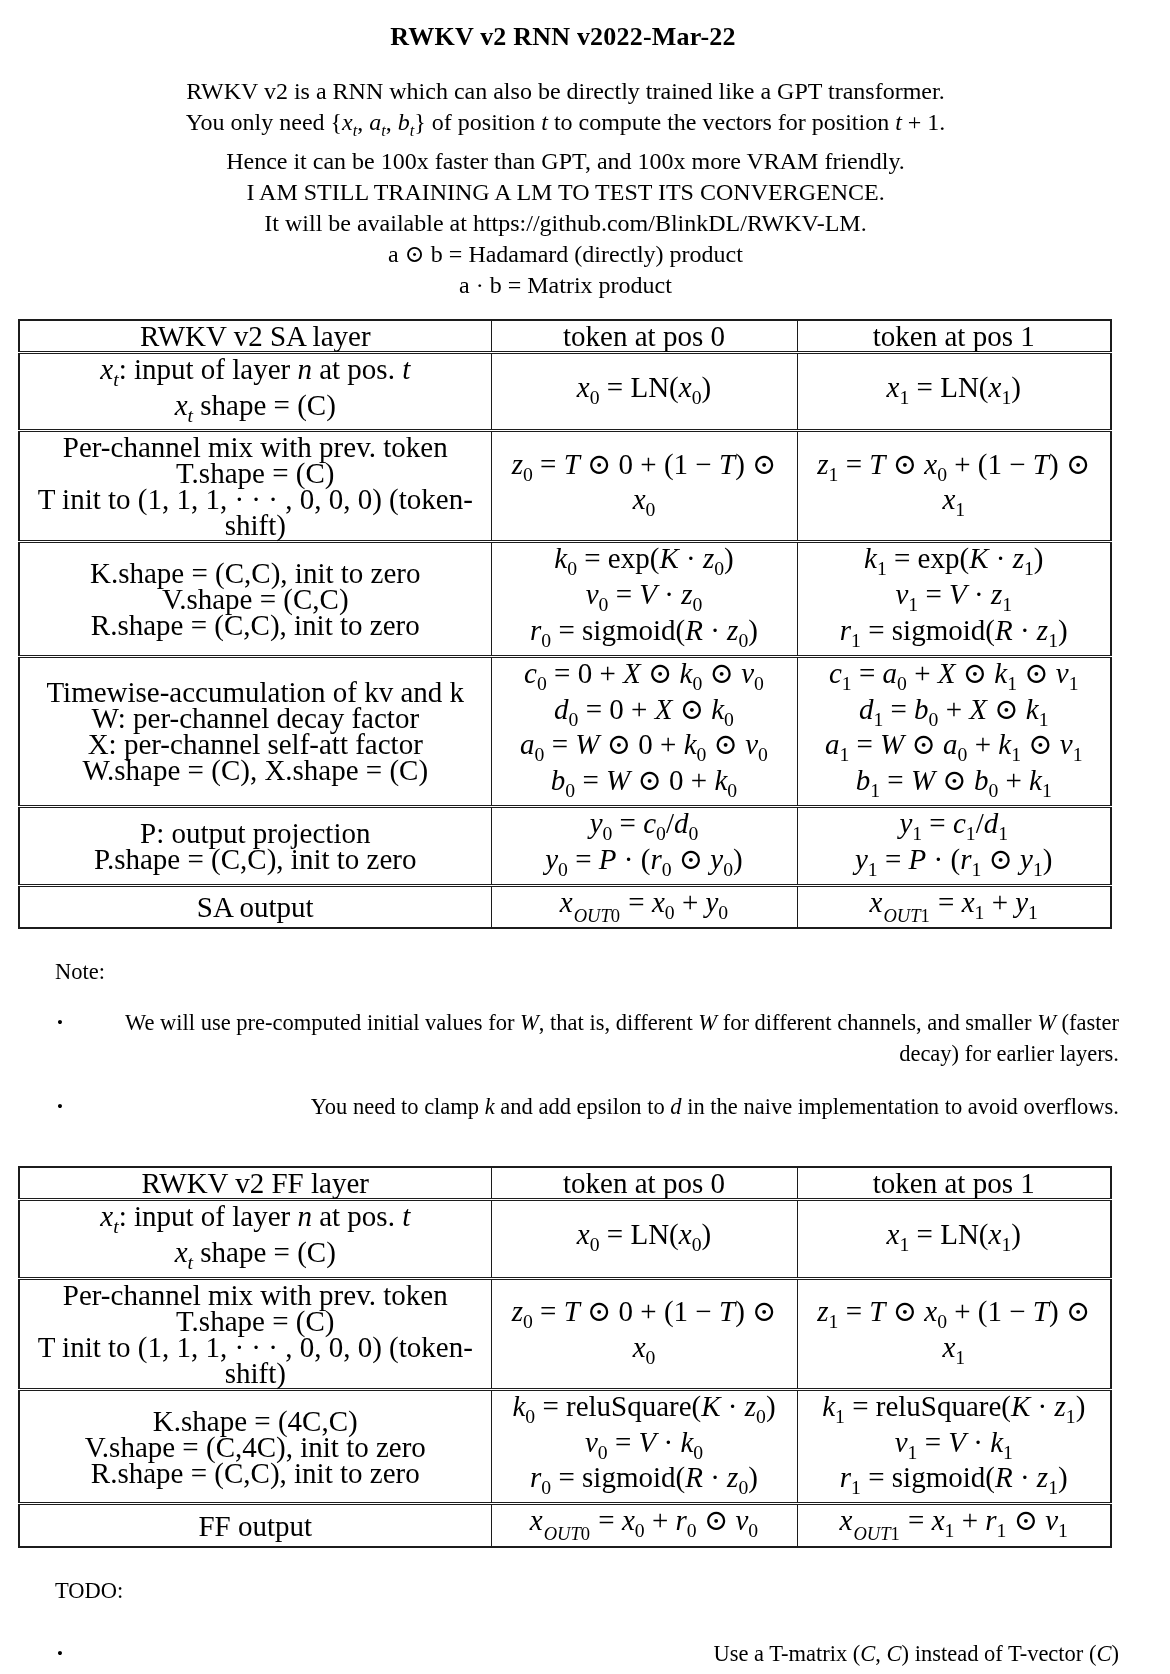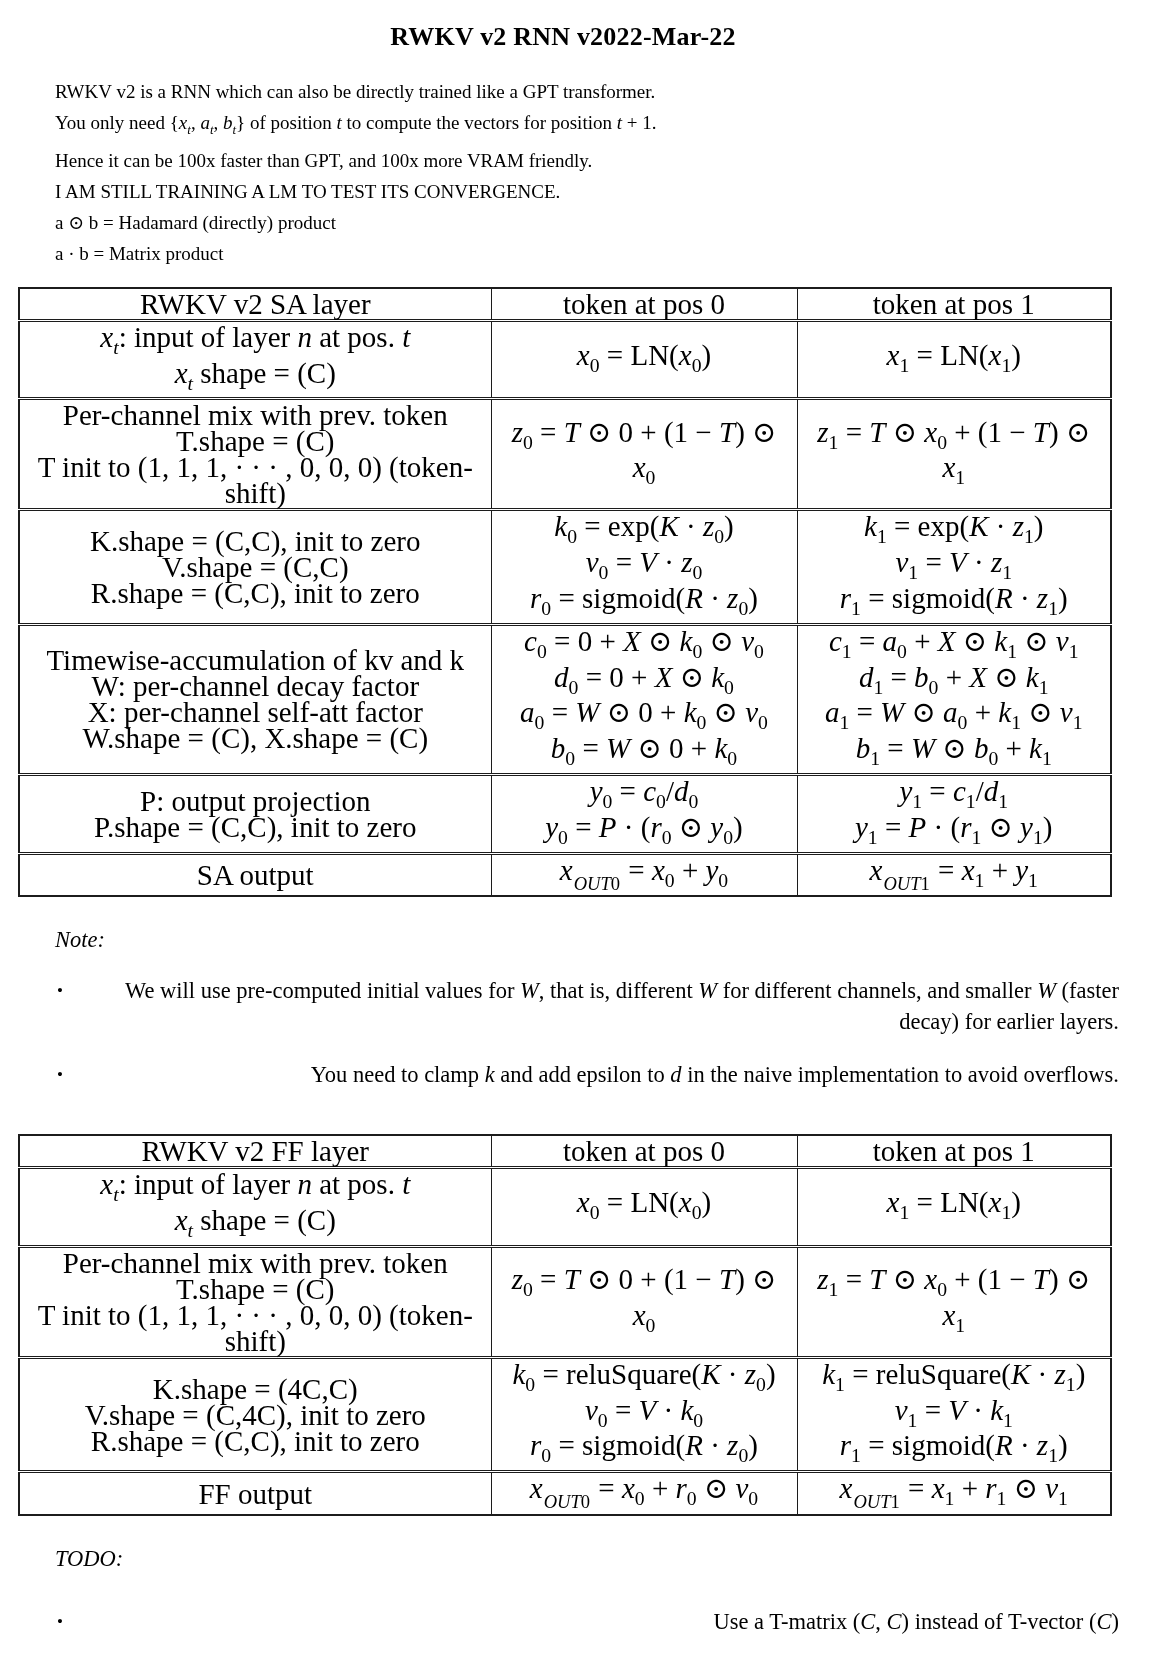--- a/index.html
+++ b/index.html
@@ -16,22 +16,23 @@
   .title {
     margin: 0;
     padding-top: 22px;
     text-align: center;
     font-size: 26px;
     font-weight: 700;
     letter-spacing: 0.2px;
   }
   .intro {
     margin: 24px 50px 0 55px;
-    font-size: 19px;
+    font-size: 24px;
     line-height: 31px;
+    text-align: center;
   }
   .intro-line { white-space: nowrap; }
 
   table.eq-table {
     border-collapse: collapse;
     table-layout: fixed;
     margin: 18px 0 0 18px;
     border: 2px solid #1c1c1c;
   }
   table.eq-table.mt-lg { margin-top: 44px; }
@@ -55,21 +56,20 @@
     font-size: 0.64em;
     line-height: 1.05;
     vertical-align: -0.55em;
     margin: 0 1px;
   }
   .stk span { display: block; }
 
   .sec-head {
     margin: 30px 0 0 55px;
     font-size: 22.5px;
-    font-style: italic;
   }
   .bitem {
     display: flex;
     align-items: flex-start;
     margin: 22px 0 0 57px;
     width: 1062px;
     font-size: 22.5px;
     line-height: 31px;
   }
   .todo-list .bitem { margin-top: 34px; }
@@ -85,20 +85,21 @@
 
 <div class="page">
 
   <h1 class="title">RWKV v2 RNN v2022-Mar-22</h1>
 
   <div class="intro">
     <div class="intro-line">RWKV v2 is a RNN which can also be directly trained like a GPT transformer.</div>
     <div class="intro-line">You only need {<i>x</i><sub><i>t</i></sub>, <i>a</i><sub><i>t</i></sub>, <i>b</i><sub><i>t</i></sub>} of position <i>t</i> to compute the vectors for position <i>t</i> + 1.</div>
     <div class="intro-line">Hence it can be 100x faster than GPT, and 100x more VRAM friendly.</div>
     <div class="intro-line">I AM STILL TRAINING A LM TO TEST ITS CONVERGENCE.</div>
+    <div class="intro-line">It will be available at https://github.com/BlinkDL/RWKV-LM.</div>
     <div class="intro-line">a ⊙ b = Hadamard (directly) product</div>
     <div class="intro-line">a · b = Matrix product</div>
   </div>
 
   <table class="eq-table">
     <colgroup>
         <col style="width:472px">
         <col style="width:306px">
         <col style="width:314px">
       </colgroup>

